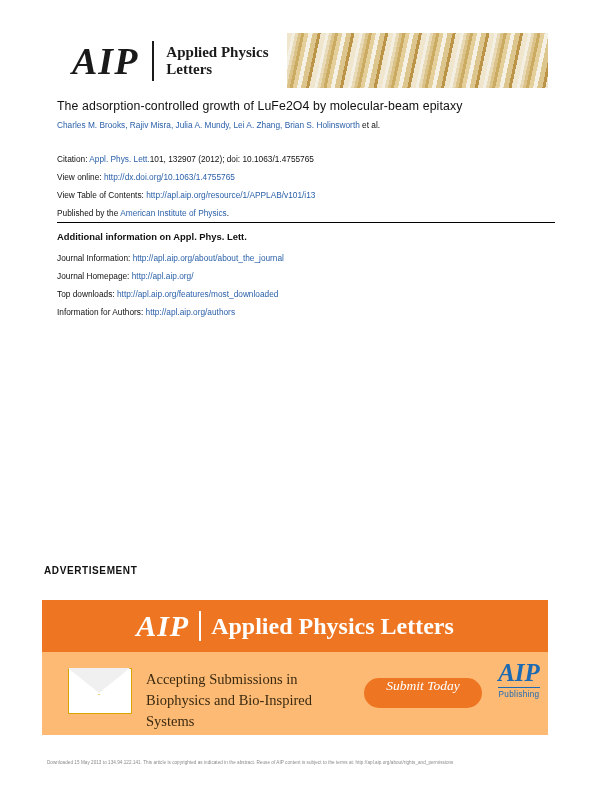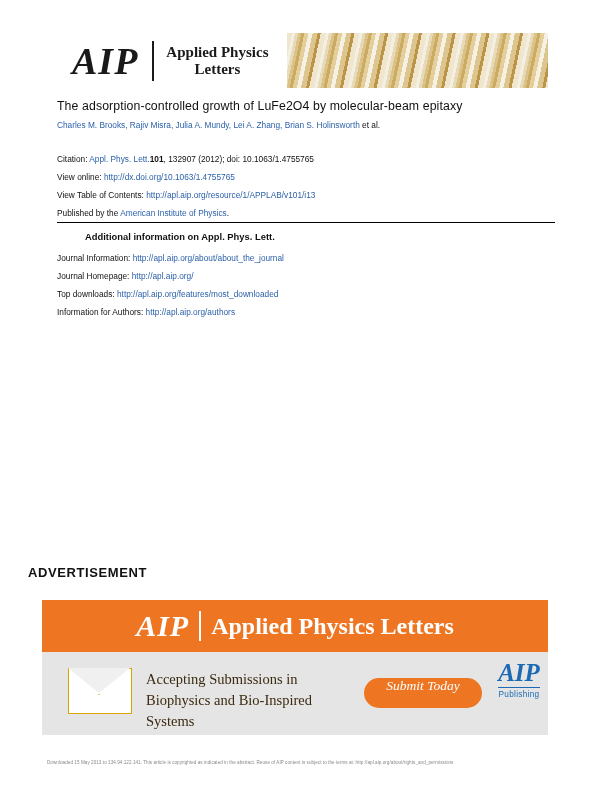--- a/index.html
+++ b/index.html
@@ -78,21 +78,20 @@
     height: 40px;
     background: #1a1a1a;
     margin: 0 12px 0 14px;
   }
   .aip-journal {
     font-family: "Liberation Serif", serif;
     font-size: 15px;
     line-height: 17px;
     color: #1a1a1a;
     font-weight: 600;
-    text-align: center;
   }
   .aip-journal div { white-space: nowrap; }
 
   
   .doc-title {
     position: absolute;
     left: 57px;
     top: 99px;
     width: 500px;
     font-size: 12.3px;
@@ -117,59 +116,58 @@
     width: 500px;
     font-size: 8.3px;
     color: #111111;
     line-height: 18px;
   }
   .cite-block a,
   .cite-block .lnk {
     color: #2a5fa8;
     text-decoration: none;
   }
-  .cite-block b { font-weight: bold; color: #111111; }
+  .cite-block b { font-weight: normal; color: #111111; }
 
   
   .hrule {
     position: absolute;
     left: 57px;
     top: 222px;
     width: 498px;
     height: 1px;
     background: #000000;
   }
 
   
   .addl-title {
     position: absolute;
     left: 57px;
     top: 231px;
     font-size: 9.4px;
     font-weight: bold;
     color: #111111;
-    margin-left: 28px;
   }
   .addl-list {
     position: absolute;
     left: 57px;
     top: 249px;
     width: 500px;
     font-size: 8.3px;
     line-height: 18px;
     color: #111111;
   }
   .addl-list .lnk { color: #2a5fa8; }
 
   
   .adv-label {
     position: absolute;
-    left: 28px;
+    left: 44px;
     top: 565px;
-    font-size: 13px;
+    font-size: 10px;
     font-weight: bold;
     letter-spacing: 0.6px;
     color: #111111;
   }
   .ad {
     position: absolute;
     left: 42px;
     top: 600px;
     width: 506px;
     height: 135px;
@@ -201,21 +199,21 @@
     font-family: "Liberation Serif", serif;
     font-size: 24px;
     color: #ffffff;
     font-weight: bold;
   }
   .ad-bottom {
     position: absolute;
     left: 0; top: 52px;
     width: 512px;
     height: 83px;
-    background: #e5e5e5;
+    background: #fdba74;
   }
   .envelope {
     position: absolute;
     left: 26px;
     top: 16px;
     width: 62px;
     height: 44px;
   }
   .env-body {
     position: absolute;

